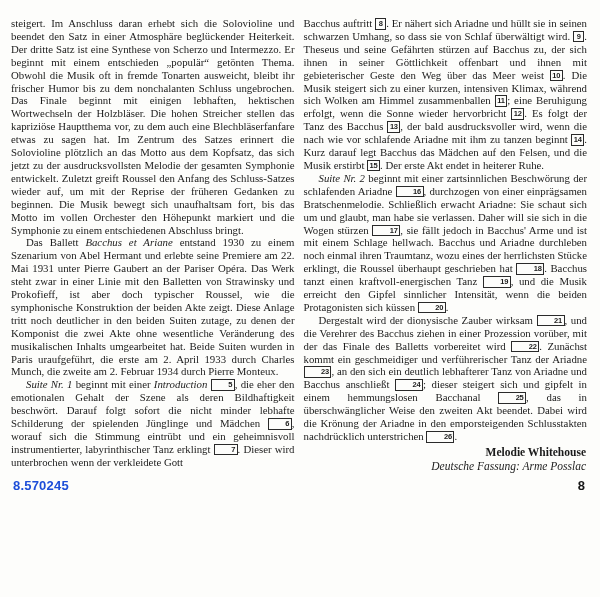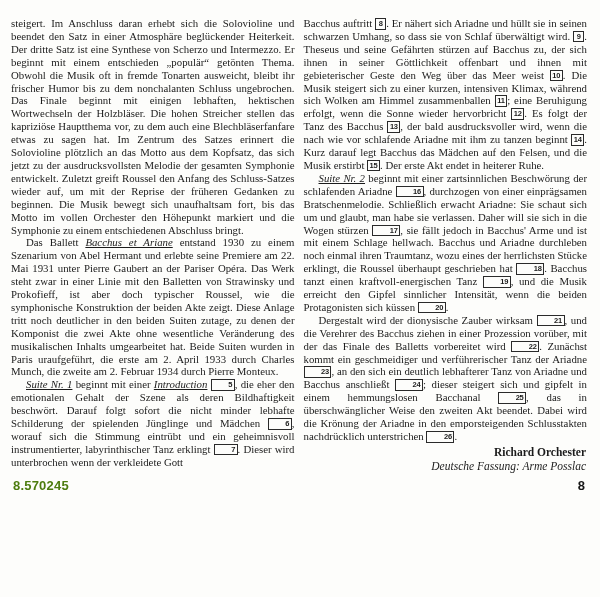--- a/index.html
+++ b/index.html
@@ -32,21 +32,21 @@
     text-align: justify;
     hyphens: auto;
     -webkit-hyphens: auto;
   }
   .column p {
     margin: 0;
   }
   .column p.indent {
     text-indent: 15px;
   }
-  .it { font-style: italic; text-decoration: underline; }
+  .it { font-style: italic; }
   .track {
     display: inline-block;
     font-family: "Liberation Sans", sans-serif;
     font-weight: 700;
     font-size: 7.5px;
     line-height: 8px;
     border: 1px solid #2a2a2a;
     padding: 1px 1.5px 0.5px 1.5px;
     min-width: 6px;
     text-align: center;
@@ -64,21 +64,21 @@
   .byline .author { font-weight: bold; }
   .byline .translator { font-style: italic; }
   .catalog {
     position: absolute;
     left: 13px;
     bottom: 7px;
     font-family: "Liberation Sans", sans-serif;
     font-weight: 700;
     font-size: 13px;
     letter-spacing: 0.2px;
-    color: #4d7c0f;
+    color: #1d4ed8;
   }
   .pageno {
     position: absolute;
     right: 15px;
     bottom: 7px;
     font-family: "Liberation Sans", sans-serif;
     font-weight: 700;
     font-size: 13px;
     color: #161616;
   }
@@ -93,20 +93,20 @@
         <p class="indent"><span>Das Ballett </span><span class="it">Bacchus et Ariane</span><span> entstand 1930 zu einem Szenarium von Abel Hermant und erlebte seine Premiere am 22. Mai 1931 unter Pierre Gaubert an der Pariser Opéra. Das Werk steht zwar in einer Linie mit den Balletten von Strawinsky und Prokofieff, ist aber doch typischer Roussel, wie die symphonische Konstruktion der beiden Akte zeigt. Diese Anlage tritt noch deutlicher in den beiden Suiten zutage, zu denen der Komponist die zwei Akte ohne wesentliche Veränderung des musikalischen Inhalts umgearbeitet hat. Beide Suiten wurden in Paris uraufgeführt, die erste am 2. April 1933 durch Charles Munch, die zweite am 2. Februar 1934 durch Pierre Monteux.</span></p>
         <p class="indent"><span class="it">Suite Nr. 1</span><span> beginnt mit einer </span><span class="it">Introduction</span><span> </span><span class="track">5</span><span>, die eher den emotionalen Gehalt der Szene als deren Bildhaftigkeit beschwört. Darauf folgt sofort die nicht minder lebhafte Schilderung der spielenden Jünglinge und Mädchen </span><span class="track">6</span><span>, worauf sich die Stimmung eintrübt und ein geheimnisvoll instrumentierter, labyrinthischer Tanz erklingt </span><span class="track">7</span><span>. Dieser wird unterbrochen wenn der verkleidete Gott</span></p>
       </div>
     <div class="column" lang="de">
       <div>
           <p><span>Bacchus auftritt </span><span class="track">8</span><span>. Er nähert sich Ariadne und hüllt sie in seinen schwarzen Umhang, so dass sie von Schlaf überwältigt wird. </span><span class="track">9</span><span>. Theseus und seine Gefährten stürzen auf Bacchus zu, der sich ihnen in seiner Göttlichkeit offenbart und ihnen mit gebieterischer Geste den Weg über das Meer weist </span><span class="track">10</span><span>. Die Musik steigert sich zu einer kurzen, intensiven Klimax, während sich Wolken am Himmel zusammenballen </span><span class="track">11</span><span>; eine Beruhigung erfolgt, wenn die Sonne wieder hervorbricht </span><span class="track">12</span><span>. Es folgt der Tanz des Bacchus </span><span class="track">13</span><span>, der bald ausdrucksvoller wird, wenn die nach wie vor schlafende Ariadne mit ihm zu tanzen beginnt </span><span class="track">14</span><span>. Kurz darauf legt Bacchus das Mädchen auf den Felsen, und die Musik erstirbt </span><span class="track">15</span><span>. Der erste Akt endet in heiterer Ruhe.</span></p>
           <p class="indent"><span class="it">Suite Nr. 2</span><span> beginnt mit einer zartsinnlichen Beschwörung der schlafenden Ariadne </span><span class="track">16</span><span>, durchzogen von einer einprägsamen Bratschenmelodie. Schließlich erwacht Ariadne: Sie schaut sich um und glaubt, man habe sie verlassen. Daher will sie sich in die Wogen stürzen </span><span class="track">17</span><span>, sie fällt jedoch in Bacchus' Arme und ist mit einem Schlage hellwach. Bacchus und Ariadne durchleben noch einmal ihren Traumtanz, wozu eines der herrlichsten Stücke erklingt, die Roussel überhaupt geschrieben hat </span><span class="track">18</span><span>. Bacchus tanzt einen kraftvoll-energischen Tanz </span><span class="track">19</span><span>, und die Musik erreicht den Gipfel sinnlicher Intensität, wenn die beiden Protagonisten sich küssen </span><span class="track">20</span><span>.</span></p>
           <p class="indent"><span>Dergestalt wird der dionysische Zauber wirksam </span><span class="track">21</span><span>, und die Verehrer des Bacchus ziehen in einer Prozession vorüber, mit der das Finale des Balletts vorbereitet wird </span><span class="track">22</span><span>. Zunächst kommt ein geschmeidiger und verführerischer Tanz der Ariadne </span><span class="track">23</span><span>, an den sich ein deutlich lebhafterer Tanz von Ariadne und Bacchus anschließt </span><span class="track">24</span><span>; dieser steigert sich und gipfelt in einem hemmungslosen Bacchanal </span><span class="track">25</span><span>, das in überschwänglicher Weise den zweiten Akt beendet. Dabei wird die Krönung der Ariadne in den emporsteigenden Schlusstakten nachdrücklich unterstrichen </span><span class="track">26</span><span>.</span></p>
         </div>
       <div class="byline">
-        <div class="author">Richard Orchester</div>
+        <div class="author">Melodie Whitehouse</div>
         <div class="translator">Deutsche Fassung: Arme Posslac</div>
       </div>
     </div>
   </div>
   <div class="catalog">8.570245</div>
   <div class="pageno">8</div>
 </div>
 
 </body></html>

